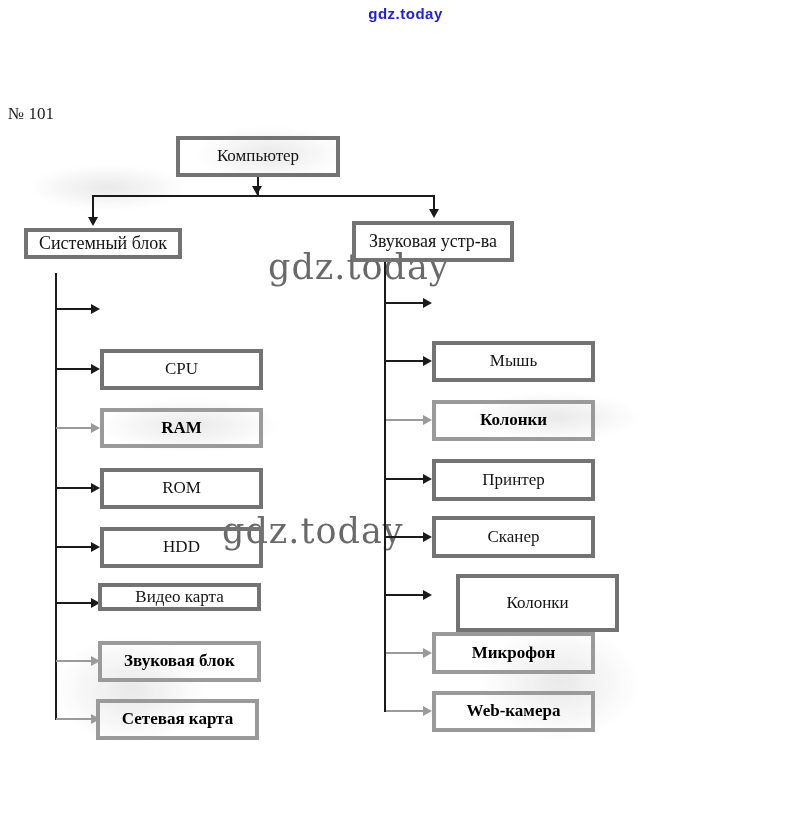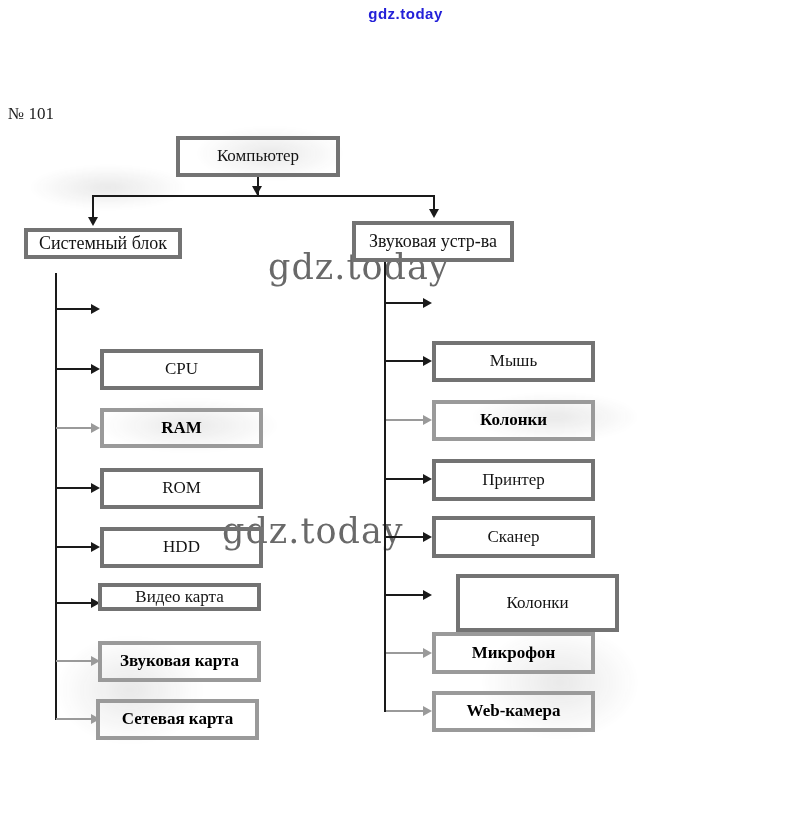--- a/index.html
+++ b/index.html
@@ -95,21 +95,21 @@
   <div class="hline faded-line" style="left:56px;top:660px;width:35px;height:2px;"></div>
   <div class="arrow-right faded-line" style="left:91px;top:656px;"></div>
   <div class="hline faded-line" style="left:56px;top:718px;width:35px;height:2px;"></div>
   <div class="arrow-right faded-line" style="left:91px;top:714px;"></div>
 
   <div class="box" style="left:100px;top:349px;width:163px;height:41px;">CPU</div>
   <div class="box faded" style="left:100px;top:408px;width:163px;height:40px;">RAM</div>
   <div class="box" style="left:100px;top:468px;width:163px;height:41px;">ROM</div>
   <div class="box" style="left:100px;top:527px;width:163px;height:41px;">HDD</div>
   <div class="box" style="left:98px;top:583px;width:163px;height:28px;">Видео карта</div>
-  <div class="box faded" style="left:98px;top:641px;width:163px;height:41px;">Звуковая карта</div>
+  <div class="box faded" style="left:98px;top:641px;width:163px;height:41px;">Звуковая блок</div>
   <div class="box faded" style="left:96px;top:699px;width:163px;height:41px;">Сетевая карта</div>
 
   <div class="hline" style="left:386px;top:302px;width:37px;height:2px;"></div>
   <div class="arrow-right" style="left:423px;top:298px;"></div>
   <div class="hline" style="left:386px;top:360px;width:37px;height:2px;"></div>
   <div class="arrow-right" style="left:423px;top:356px;"></div>
   <div class="hline faded-line" style="left:386px;top:419px;width:37px;height:2px;"></div>
   <div class="arrow-right faded-line" style="left:423px;top:415px;"></div>
   <div class="hline" style="left:386px;top:478px;width:37px;height:2px;"></div>
   <div class="arrow-right" style="left:423px;top:474px;"></div>

